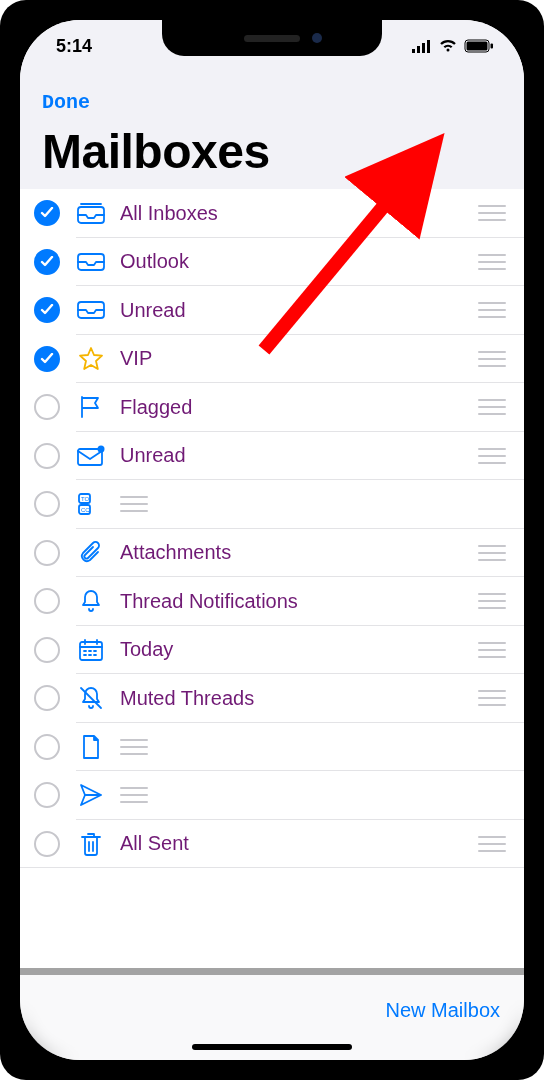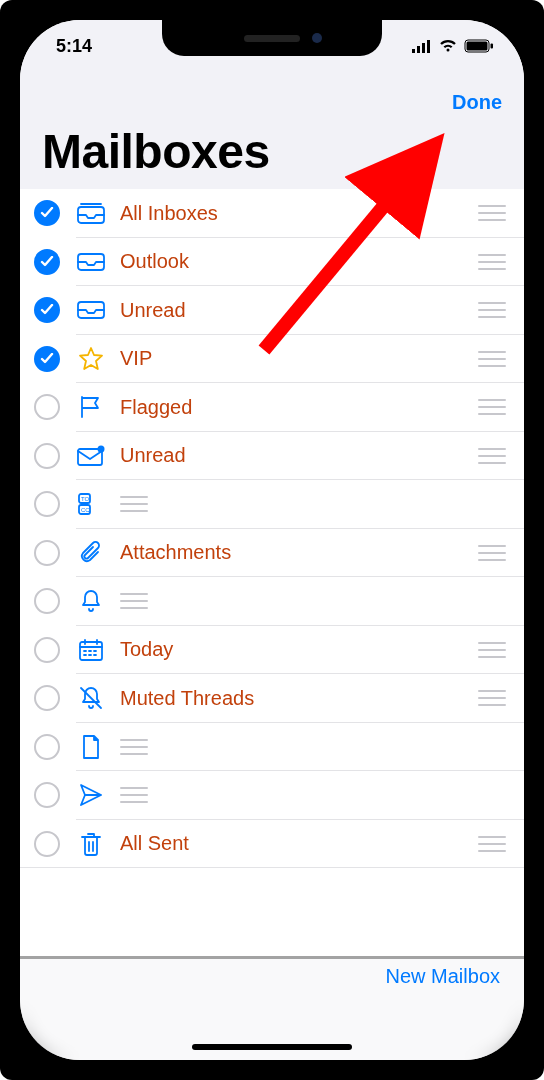--- a/index.html
+++ b/index.html
@@ -4,21 +4,21 @@
 <style>
   * { box-sizing: border-box; margin: 0; padding: 0; }
   html, body { width: 544px; height: 1080px; background: #fff; font-family: -apple-system, "Helvetica Neue", Helvetica, Arial, sans-serif; }
   
   
   .device {
     position: relative;
     width: 544px;
     height: 1080px;
     background: #000;
-    border-radius: 12px;
+    border-radius: 26px;
     padding: 20px;
   }
   .screen {
     position: relative;
     width: 100%;
     height: 100%;
     background: #fff;
     border-radius: 60px;
     overflow: hidden;
   }
@@ -73,23 +73,23 @@
   .sb-right { display: flex; align-items: center; gap: 6px; }
   .sb-icon { display:inline-flex; align-items:center; }
 
   
   .navbar {
     background: #f2f2f7;
     padding: 8px 22px 0 22px;
   }
   .nav-top {
     display: flex;
-    justify-content: flex-end;
     height: 44px;
     align-items: center;
+    font-family: Liberation Mono, monospace;
   }
   .done-btn {
     color: #007aff;
     font-size: 20px;
     font-weight: 600;
   }
   .large-title {
     font-size: 48px;
     font-weight: 800;
     letter-spacing: -0.5px;
@@ -138,47 +138,47 @@
     margin: 0 12px 0 14px;
     display: flex;
     align-items: center;
     justify-content: center;
     flex-shrink: 0;
   }
   .icon-slot svg { stroke: #007aff; fill: none; stroke-width: 1.8; }
   .icon-slot.star svg { stroke: #f5b400; fill: none; stroke-width: 1.8; }
   .label {
     font-size: 20px;
-    color: #c2410c;
+    color: #701a75;
     flex: 1;
   }
   .drag {
     width: 28px;
     height: 16px;
     display:flex;
     flex-direction:column;
     justify-content:space-between;
     flex-shrink: 0;
     margin-right: 4px;
   }
   .drag span { height: 2px; background: #c7c7cc; border-radius: 1px; }
 
   
   .toolbar {
     position: absolute;
     bottom: 0;
     left: 0; right: 0;
-    height: 104px;
+    height: 92px;
     background: #f8f8f9cc;
     backdrop-filter: blur(8px);
-    border-top: 3px solid #a3a3a3;
+    border-top: 7px solid #a3a3a3;
     display:flex;
     justify-content:flex-end;
     align-items:flex-start;
-    padding: 6px 24px 0 0;
+    padding: 24px 24px 0 0;
   }
   .new-mailbox {
     color: #007aff;
     font-size: 20px;
   }
   .home-indicator {
     position: absolute;
     bottom: 10px;
     left: 50%;
     transform: translateX(-50%);
@@ -384,20 +384,21 @@
             <span></span>
           </div>
         </div>
         <div class="row">
           <div class="check"></div>
           <div class="icon-slot">
             <svg width="24" height="26" viewBox="0 0 24 26">
               <path d="M12 3 a6 6 0 016 6 v5 l2 3 H4 l2-3 v-5 a6 6 0 016-6z M10 21 a2 2 0 004 0" stroke="#007aff" fill="none" stroke-width="1.8" stroke-linejoin="round" stroke-linecap="round"></path>
             </svg>
           </div>
+          <div class="label">Thread Notifications</div>
           <div class="drag">
             <span></span>
             <span></span>
             <span></span>
           </div>
         </div>
         <div class="row">
           <div class="check"></div>
           <div class="icon-slot">
             <svg width="26" height="24" viewBox="0 0 26 24">

